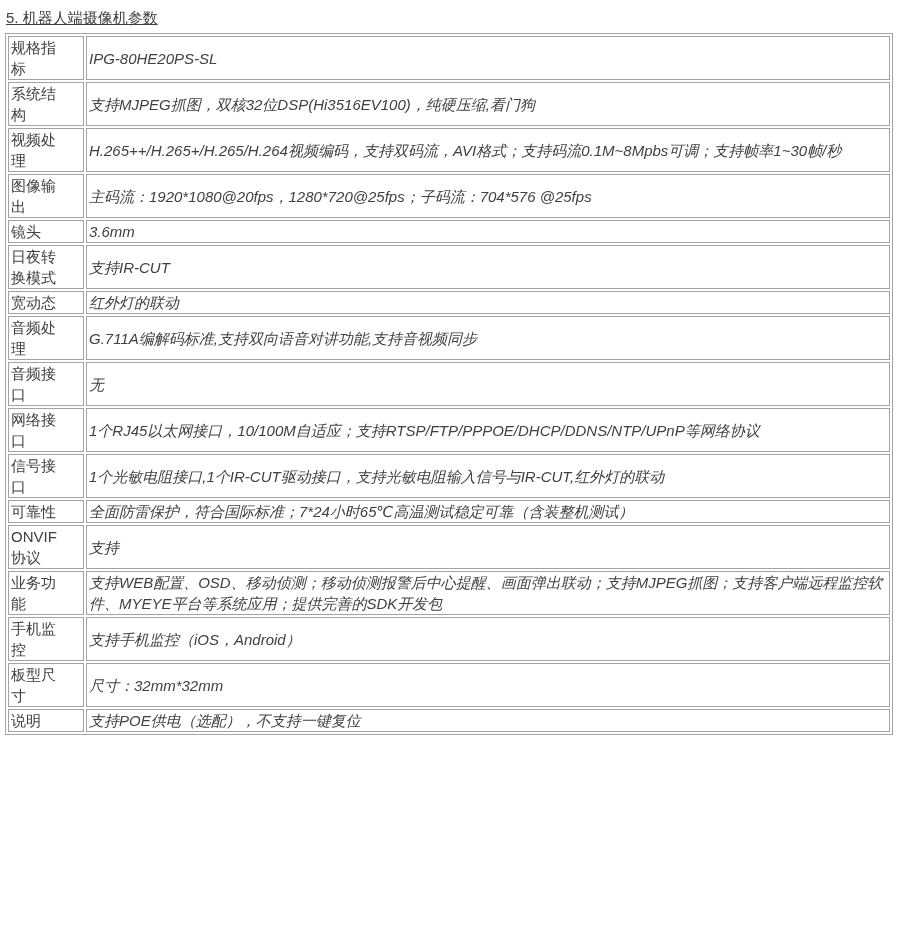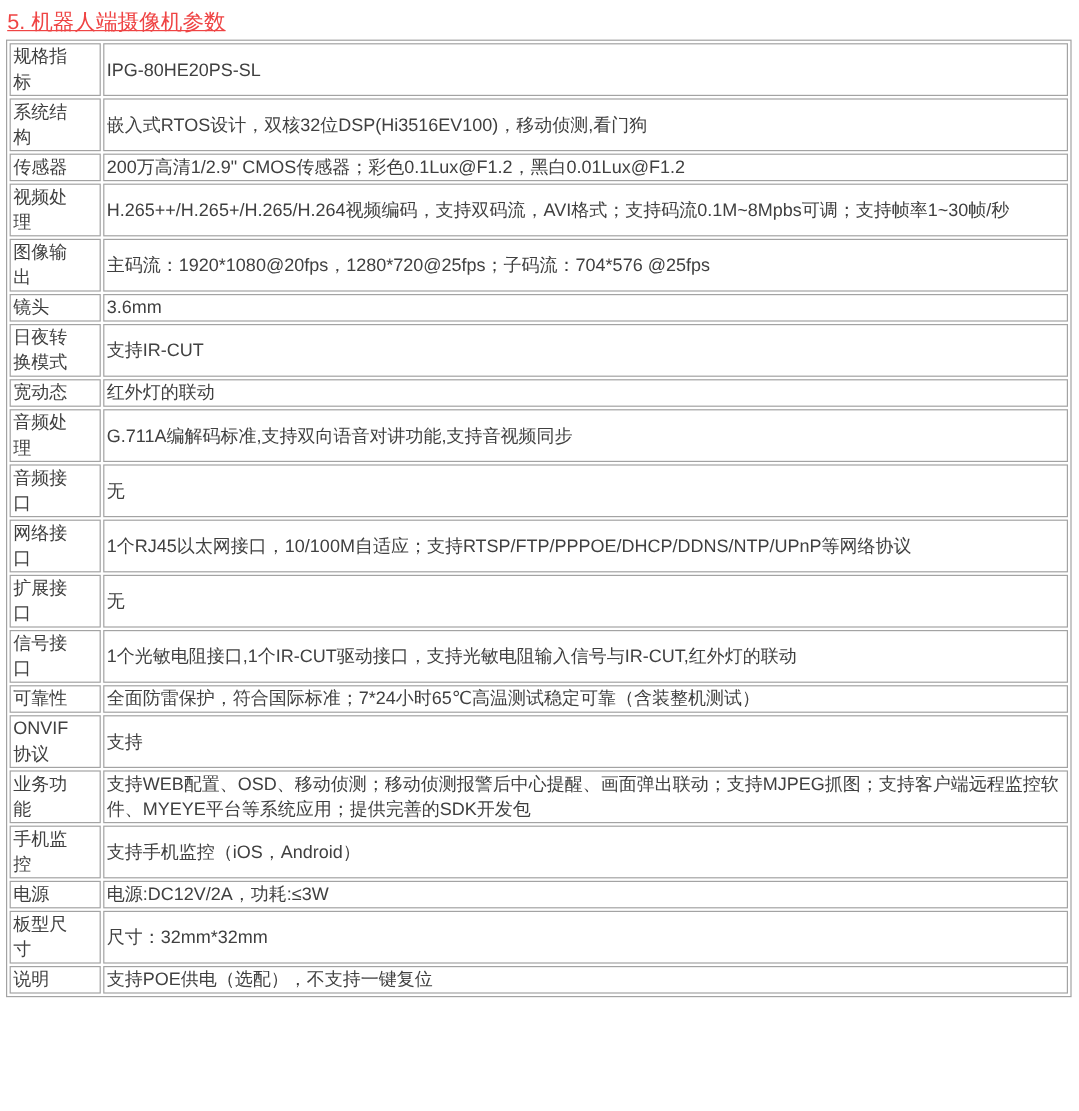--- a/index.html
+++ b/index.html
@@ -13,23 +13,23 @@
   }
   body{
     width:899px;
     min-height:926px;
     box-sizing:border-box;
     padding:6px 5px 4px 5px;
     font-family:"Liberation Sans","DejaVu Sans",sans-serif;
     color:var(--text-color);
   }
   .page-title{
-    font-size:18px;
+    font-size:15px;
     line-height:20px;
-    color:#ef4444;
+    color:#404040;
     text-decoration:underline;
     margin:2px 0 5px 1px;
   }
   table.spec-table{
     border-collapse:separate;
     border-spacing:2px;
     border:1px solid var(--border-color);
     width:888px;
     table-layout:fixed;
     background:var(--bg-color);
@@ -41,42 +41,39 @@
     padding:0 2px;
     vertical-align:middle;
     overflow:hidden;
   }
   td.label-cell{
     width:70px;
     white-space:pre-line;
   }
   td.value-cell{
     word-break:break-word;
+    font-style:italic;
   }
 </style>
 </head>
 <body>
 
 <div class="page-title">5. 机器人端摄像机参数</div>
 
 <table class="spec-table">
   <tbody>
       <tr>
         <td class="label-cell">规格指
 标</td>
         <td class="value-cell">IPG-80HE20PS-SL</td>
       </tr>
       <tr>
         <td class="label-cell">系统结
 构</td>
-        <td class="value-cell">嵌入式RTOS设计，双核32位DSP(Hi3516EV100)，移动侦测,看门狗</td>
-      </tr>
-      <tr>
-        <td class="label-cell">传感器</td>
-        <td class="value-cell">200万高清1/2.9" CMOS传感器；彩色0.1Lux@F1.2，黑白0.01Lux@F1.2</td>
+        <td class="value-cell">支持MJPEG抓图，双核32位DSP(Hi3516EV100)，纯硬压缩,看门狗</td>
       </tr>
       <tr>
         <td class="label-cell">视频处
 理</td>
         <td class="value-cell">H.265++/H.265+/H.265/H.264视频编码，支持双码流，AVI格式；支持码流0.1M~8Mpbs可调；支持帧率1~30帧/秒</td>
       </tr>
       <tr>
         <td class="label-cell">图像输
 出</td>
         <td class="value-cell">主码流：1920*1080@20fps，1280*720@25fps；子码流：704*576 @25fps</td>
@@ -103,25 +100,20 @@
         <td class="label-cell">音频接
 口</td>
         <td class="value-cell">无</td>
       </tr>
       <tr>
         <td class="label-cell">网络接
 口</td>
         <td class="value-cell">1个RJ45以太网接口，10/100M自适应；支持RTSP/FTP/PPPOE/DHCP/DDNS/NTP/UPnP等网络协议</td>
       </tr>
       <tr>
-        <td class="label-cell">扩展接
-口</td>
-        <td class="value-cell">无</td>
-      </tr>
-      <tr>
         <td class="label-cell">信号接
 口</td>
         <td class="value-cell">1个光敏电阻接口,1个IR-CUT驱动接口，支持光敏电阻输入信号与IR-CUT,红外灯的联动</td>
       </tr>
       <tr>
         <td class="label-cell">可靠性</td>
         <td class="value-cell">全面防雷保护，符合国际标准；7*24小时65℃高温测试稳定可靠（含装整机测试）</td>
       </tr>
       <tr>
         <td class="label-cell">ONVIF
@@ -132,24 +124,20 @@
         <td class="label-cell">业务功
 能</td>
         <td class="value-cell">支持WEB配置、OSD、移动侦测；移动侦测报警后中心提醒、画面弹出联动；支持MJPEG抓图；支持客户端远程监控软件、MYEYE平台等系统应用；提供完善的SDK开发包</td>
       </tr>
       <tr>
         <td class="label-cell">手机监
 控</td>
         <td class="value-cell">支持手机监控（iOS，Android）</td>
       </tr>
       <tr>
-        <td class="label-cell">电源</td>
-        <td class="value-cell">电源:DC12V/2A，功耗:≤3W</td>
-      </tr>
-      <tr>
         <td class="label-cell">板型尺
 寸</td>
         <td class="value-cell">尺寸：32mm*32mm</td>
       </tr>
       <tr>
         <td class="label-cell">说明</td>
         <td class="value-cell">支持POE供电（选配），不支持一键复位</td>
       </tr>
     </tbody>
 </table>

